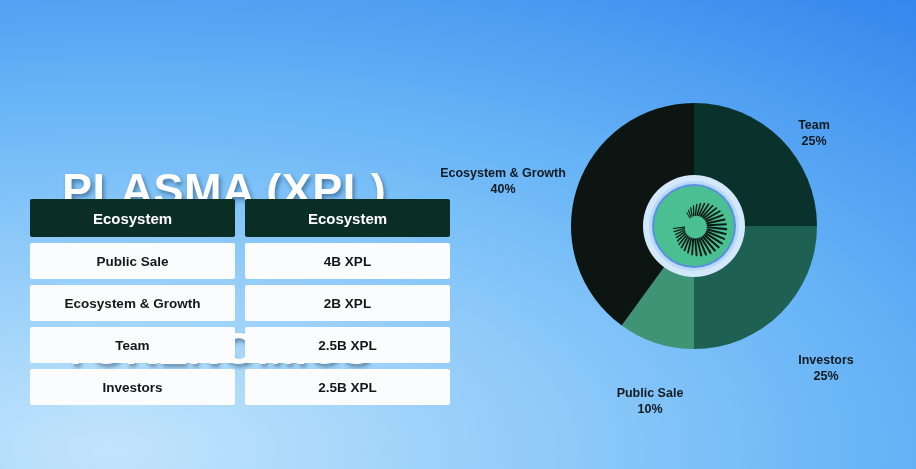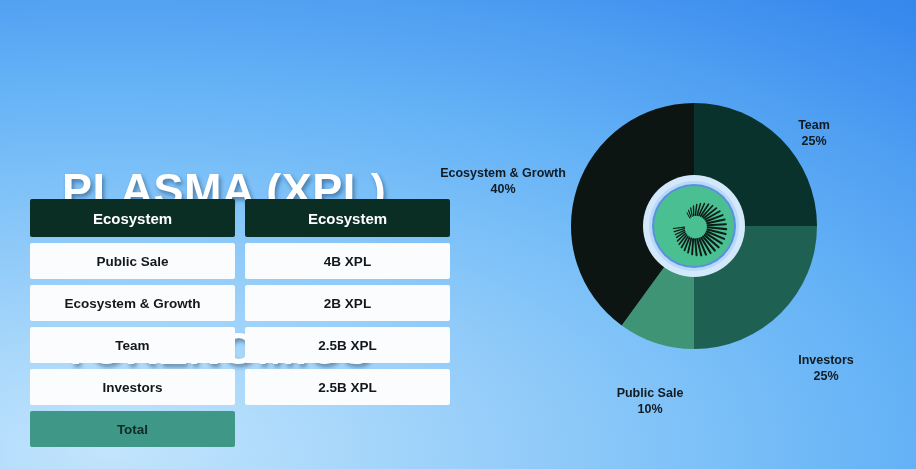--- a/index.html
+++ b/index.html
@@ -158,21 +158,20 @@
       <div class="cell c-cat">Team</div>
       <div class="cell c-alloc">2.5B XPL</div>
     </div>
 
     <div class="trow body">
       <div class="cell c-cat">Investors</div>
       <div class="cell c-alloc">2.5B XPL</div>
     </div>
 
     <div class="trow total">
-      <div class="cell c-cat">Total</div>
     </div>
 
   </div>
 
   <div id="chart">
     <svg id="donut-svg" viewBox="0 0 246 246">
       <g id="slices">
           <path d="M 123 123 L 123.00 0.00 A 123 123 0 0 1 246.00 123.00 Z" fill="#0a322c"></path>
           <path d="M 123 123 L 246.00 123.00 A 123 123 0 0 1 123.00 246.00 Z" fill="#1e6153"></path>
           <path d="M 123 123 L 123.00 246.00 A 123 123 0 0 1 50.70 222.51 Z" fill="#3f9476"></path>

